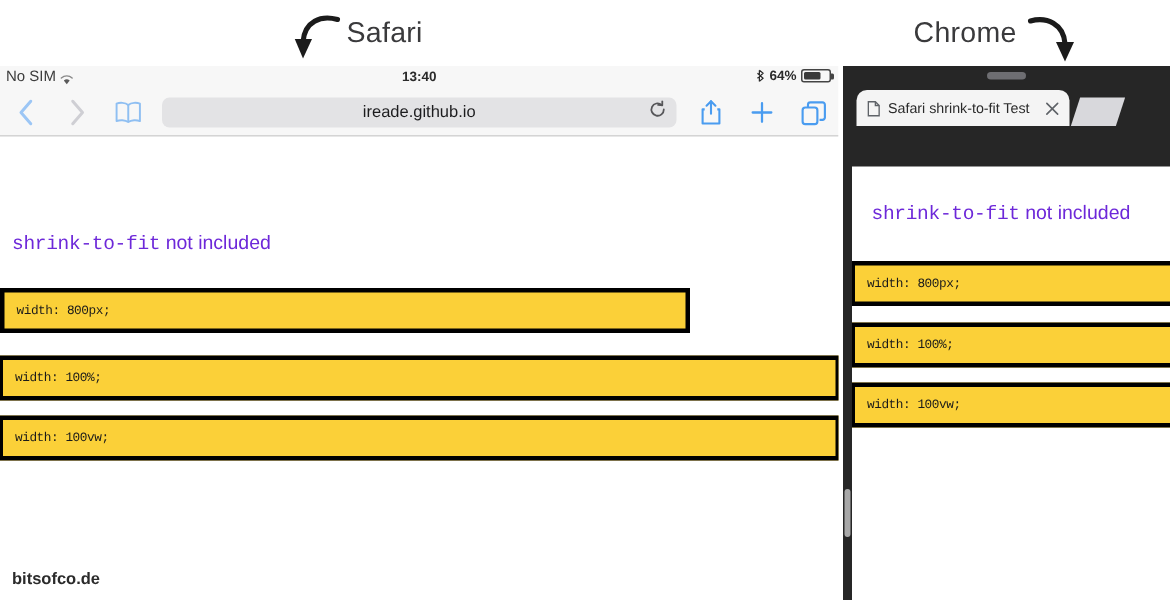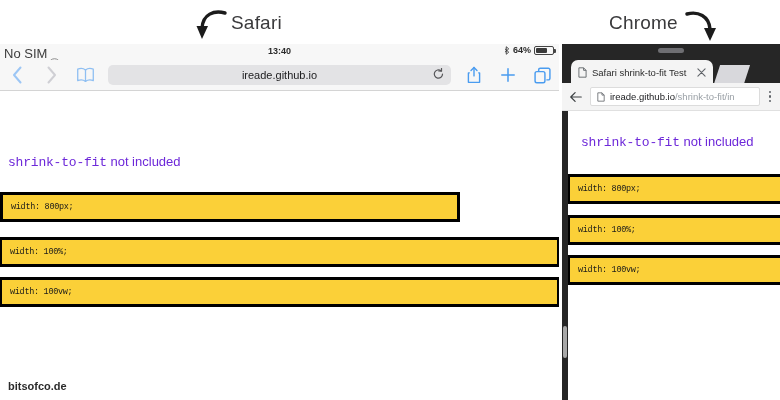--- a/index.html
+++ b/index.html
@@ -34,21 +34,21 @@
     overflow: hidden;
   }
   .sf-statusbar {
     position: relative;
     height: 16px;
     background: #f7f7f7;
     border-bottom: 0px solid transparent;
   }
   .sf-status-left {
     position: absolute; left: 4px; top: 2px;
-    font-size: 13px; color: #3c3c3c;
+    font-size: 10px; color: #3c3c3c;
     display: flex; align-items: flex-end; gap: 3px;
     font-family: "Liberation Sans", sans-serif;
   }
   .sf-status-center {
     position: absolute; left: 0; right: 0; top: 2px;
     text-align: center; font-size: 9px; font-weight: bold; color: #2b2b2b;
   }
   .sf-status-right {
     position: absolute; right: 5px; top: 1px;
     display: flex; align-items: center; gap: 3px;
@@ -328,41 +328,20 @@
         <span class="cr-tab-title">Safari shrink-to-fit Test</span>
         <span class="cr-tab-close">
           <svg width="9" height="9" viewBox="0 0 10 10">
             <path d="M1 1 L9 9 M9 1 L1 9" fill="none" stroke="#5f6368" stroke-width="1.2" stroke-linecap="round"></path>
           </svg>
         </span>
       </div>
       <div class="cr-newtab"></div>
     </div>
 
-    <div class="cr-omnibox-row">
-      <span class="cr-back">
-        <svg width="14" height="14" viewBox="0 0 16 16">
-          <path d="M14 8 L2.5 8 M7 3 L2 8 L7 13" fill="none" stroke="#3c4043" stroke-width="1.4" stroke-linecap="round" stroke-linejoin="round"></path>
-        </svg>
-      </span>
-      <span class="cr-omnibox">
-        <span class="cr-omni-icon">
-          <svg width="8" height="10" viewBox="0 0 10 12">
-            <path d="M1 0.8 L6.2 0.8 L9 3.6 L9 11.2 L1 11.2 Z" fill="none" stroke="#5f6368" stroke-width="1"></path>
-            <path d="M6.2 0.8 L6.2 3.6 L9 3.6" fill="none" stroke="#5f6368" stroke-width="1"></path>
-          </svg>
-        </span>
-        <span class="cr-omni-text" title="Search or type web address"><span class="cr-omni-host">ireade.github.io</span><span class="cr-omni-path">/shrink-to-fit/in</span></span>
-      </span>
-      <span class="cr-menu">
-        <i></i>
-          <i></i>
-          <i></i>
-      </span>
-    </div>
 
     <div id="cr-viewport" class="page">
       <div id="cr-heading" class="page-heading">
         <span class="mono">shrink-to-fit</span><span class="sans"> not included</span>
       </div>
 
       <div id="cr-box-0" class="yellow-box">
         <span>width: 800px;</span>
       </div>
       <div id="cr-box-1" class="yellow-box">

